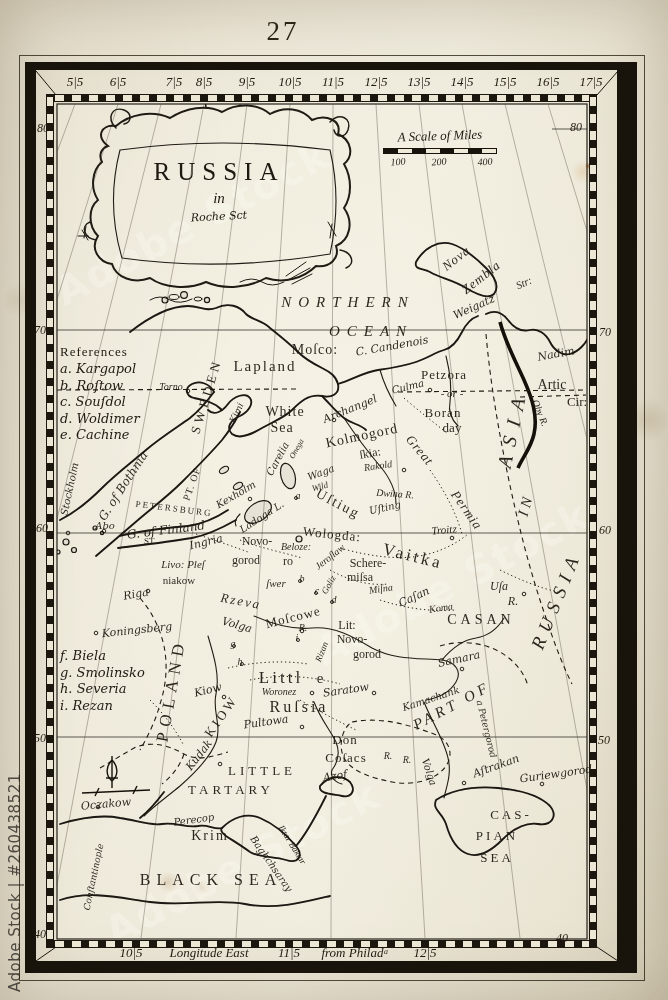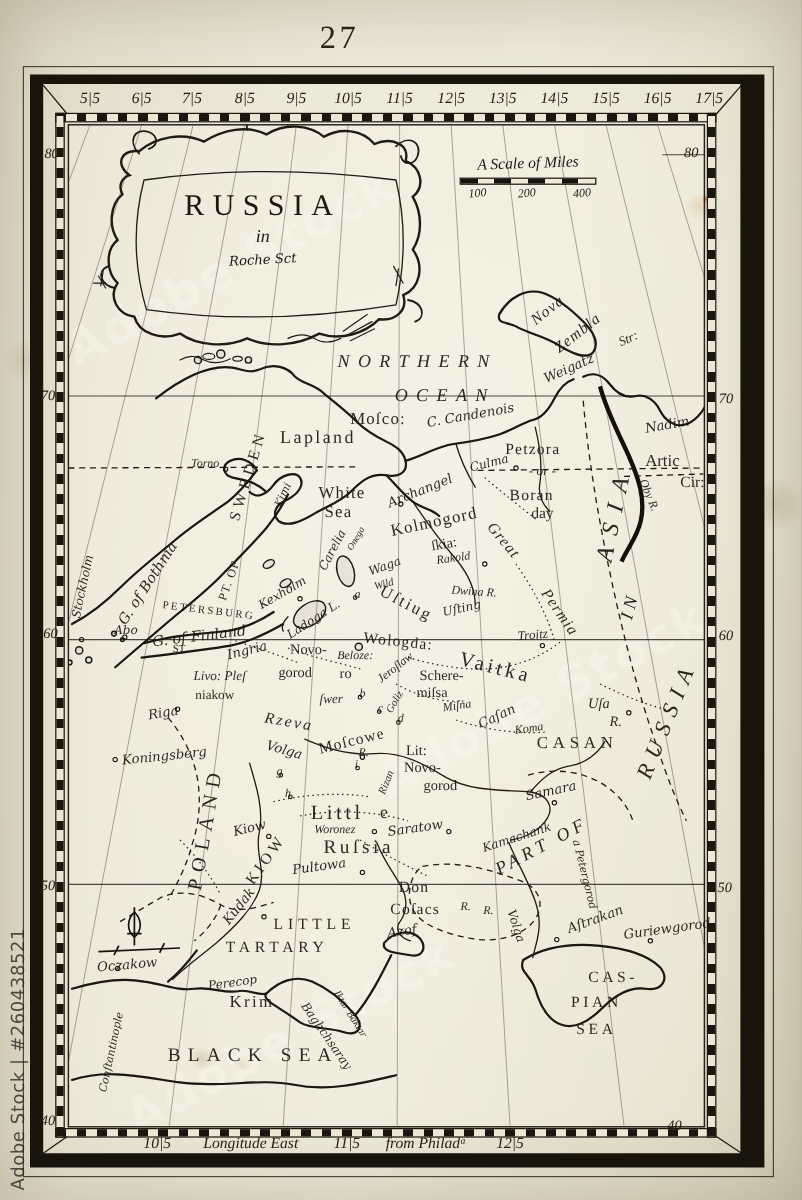--- a/index.html
+++ b/index.html
@@ -249,21 +249,21 @@
         <path d="M 150,300 Q 160,294 170,300 Q 180,305 192,299" stroke-width="1"></path>
         <ellipse cx="174" cy="297" rx="5" ry="2.5" stroke-width="1"></ellipse>
         <ellipse cx="198" cy="299" rx="4" ry="2" stroke-width="1"></ellipse>
       </g>
     </g>
   </svg>
 
   <div id="lon-row">
       <span style="left: 75px;">5|5</span>
       <span style="left: 118px;">6|5</span>
-      <span style="left: 160px; font-style: italic;">7|5</span>
+      <span style="left: 174px; font-style: italic;">7|5</span>
       <span style="left: 204px;">8|5</span>
       <span style="left: 247px;">9|5</span>
       <span style="left: 290px;">10|5</span>
       <span style="left: 333px;">11|5</span>
       <span style="left: 376px;">12|5</span>
       <span style="left: 419px;">13|5</span>
       <span style="left: 462px;">14|5</span>
       <span style="left: 505px;">15|5</span>
       <span style="left: 548px;">16|5</span>
       <span style="left: 591px;">17|5</span>
@@ -419,13 +419,27 @@
   <div class="scalebox">
     <div class="scale-title">A Scale of Miles</div>
     <div class="scale-bar"></div>
     <div class="scale-ticks" id="scale-ticks">
         <span style="left: 20px;">100</span>
         <span style="left: 61px;">200</span>
         <span style="left: 107px;">400</span>
       </div>
   </div>
 
+  <div class="refs" id="refs1">
+      <div class="rtitle">References</div>
+      <div class="ritem">a. Kargapol</div>
+      <div class="ritem">b. Roſtow</div>
+      <div class="ritem">c. Souſdol</div>
+      <div class="ritem">d. Woldimer</div>
+      <div class="ritem">e. Cachine</div>
+    </div>
+  <div class="refs" id="refs2">
+      <div class="ritem">f. Biela</div>
+      <div class="ritem">g. Smolinsko</div>
+      <div class="ritem">h. Severia</div>
+      <div class="ritem">i. Rezan</div>
+    </div>
 </div>
 
 </body></html>

